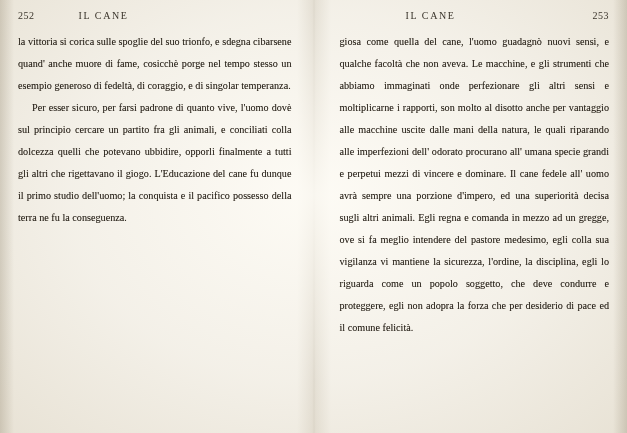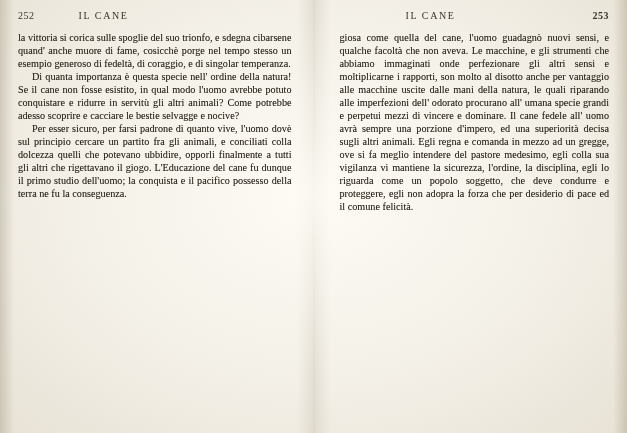--- a/index.html
+++ b/index.html
@@ -64,26 +64,26 @@
     font-family: "Liberation Serif", serif;
   }
   .running-title {
     font-size: 10px;
     letter-spacing: 1.6px;
     color: #3a342b;
   }
   .hdr-l .folio { margin-right: 44px; }
   .hdr-l .running-title { margin-left: 0; }
   .hdr-r .running-title { margin-left: 66px; }
-  .hdr-r .folio { margin-left: auto; font-weight: bold; }
+  .hdr-r .folio { margin-left: auto; }
 
   .column {
     margin-top: 5px;
     font-size: 10.2px;
-    line-height: 13.0px;
+    line-height: 22px;
     color: #262018;
     text-align: justify;
     text-justify: inter-word;
     hyphens: manual;
   }
   .column p {
     margin: 0;
     text-indent: 14px;
   }
   .column p.noindent {
@@ -116,21 +116,20 @@
   <div class="edge-shadow-l"></div>
   <div class="edge-shadow-r"></div>
 
   <div class="page-half page-left">
     <div class="header hdr-l">
       <span class="folio">252</span>
       <span class="running-title">IL CANE</span>
     </div>
     <div class="column">
       <p class="noindent">la vittoria si corica sulle spoglie del suo trionfo, e sdegna cibarsene quand' anche muore di fame, cosicchè porge nel tempo stesso un esempio generoso di fedeltà, di coraggio, e di singolar temperanza.</p>
-      <p>Di quanta importanza è questa specie nell' ordine della natura! Se il cane non fosse esistito, in qual modo l'uomo avrebbe potuto conquistare e ridurre in servitù gli altri animali? Come potrebbe adesso scoprire e cacciare le bestie selvagge e nocive?</p>
       <p>Per esser sicuro, per farsi padrone di quanto vive, l'uomo dovè sul principio cercare un partito fra gli animali, e conciliati colla dolcezza quelli che potevano ubbidire, opporli finalmente a tutti gli altri che rigettavano il giogo. L'Educazione del cane fu dunque il primo studio dell'uomo; la conquista e il pacifico possesso della terra ne fu la conseguenza.</p>
     </div>
   </div>
 
   <div class="page-half page-right">
     <div class="header hdr-r">
       <span class="running-title">IL CANE</span>
       <span class="folio">253</span>
     </div>
     <div class="column">

